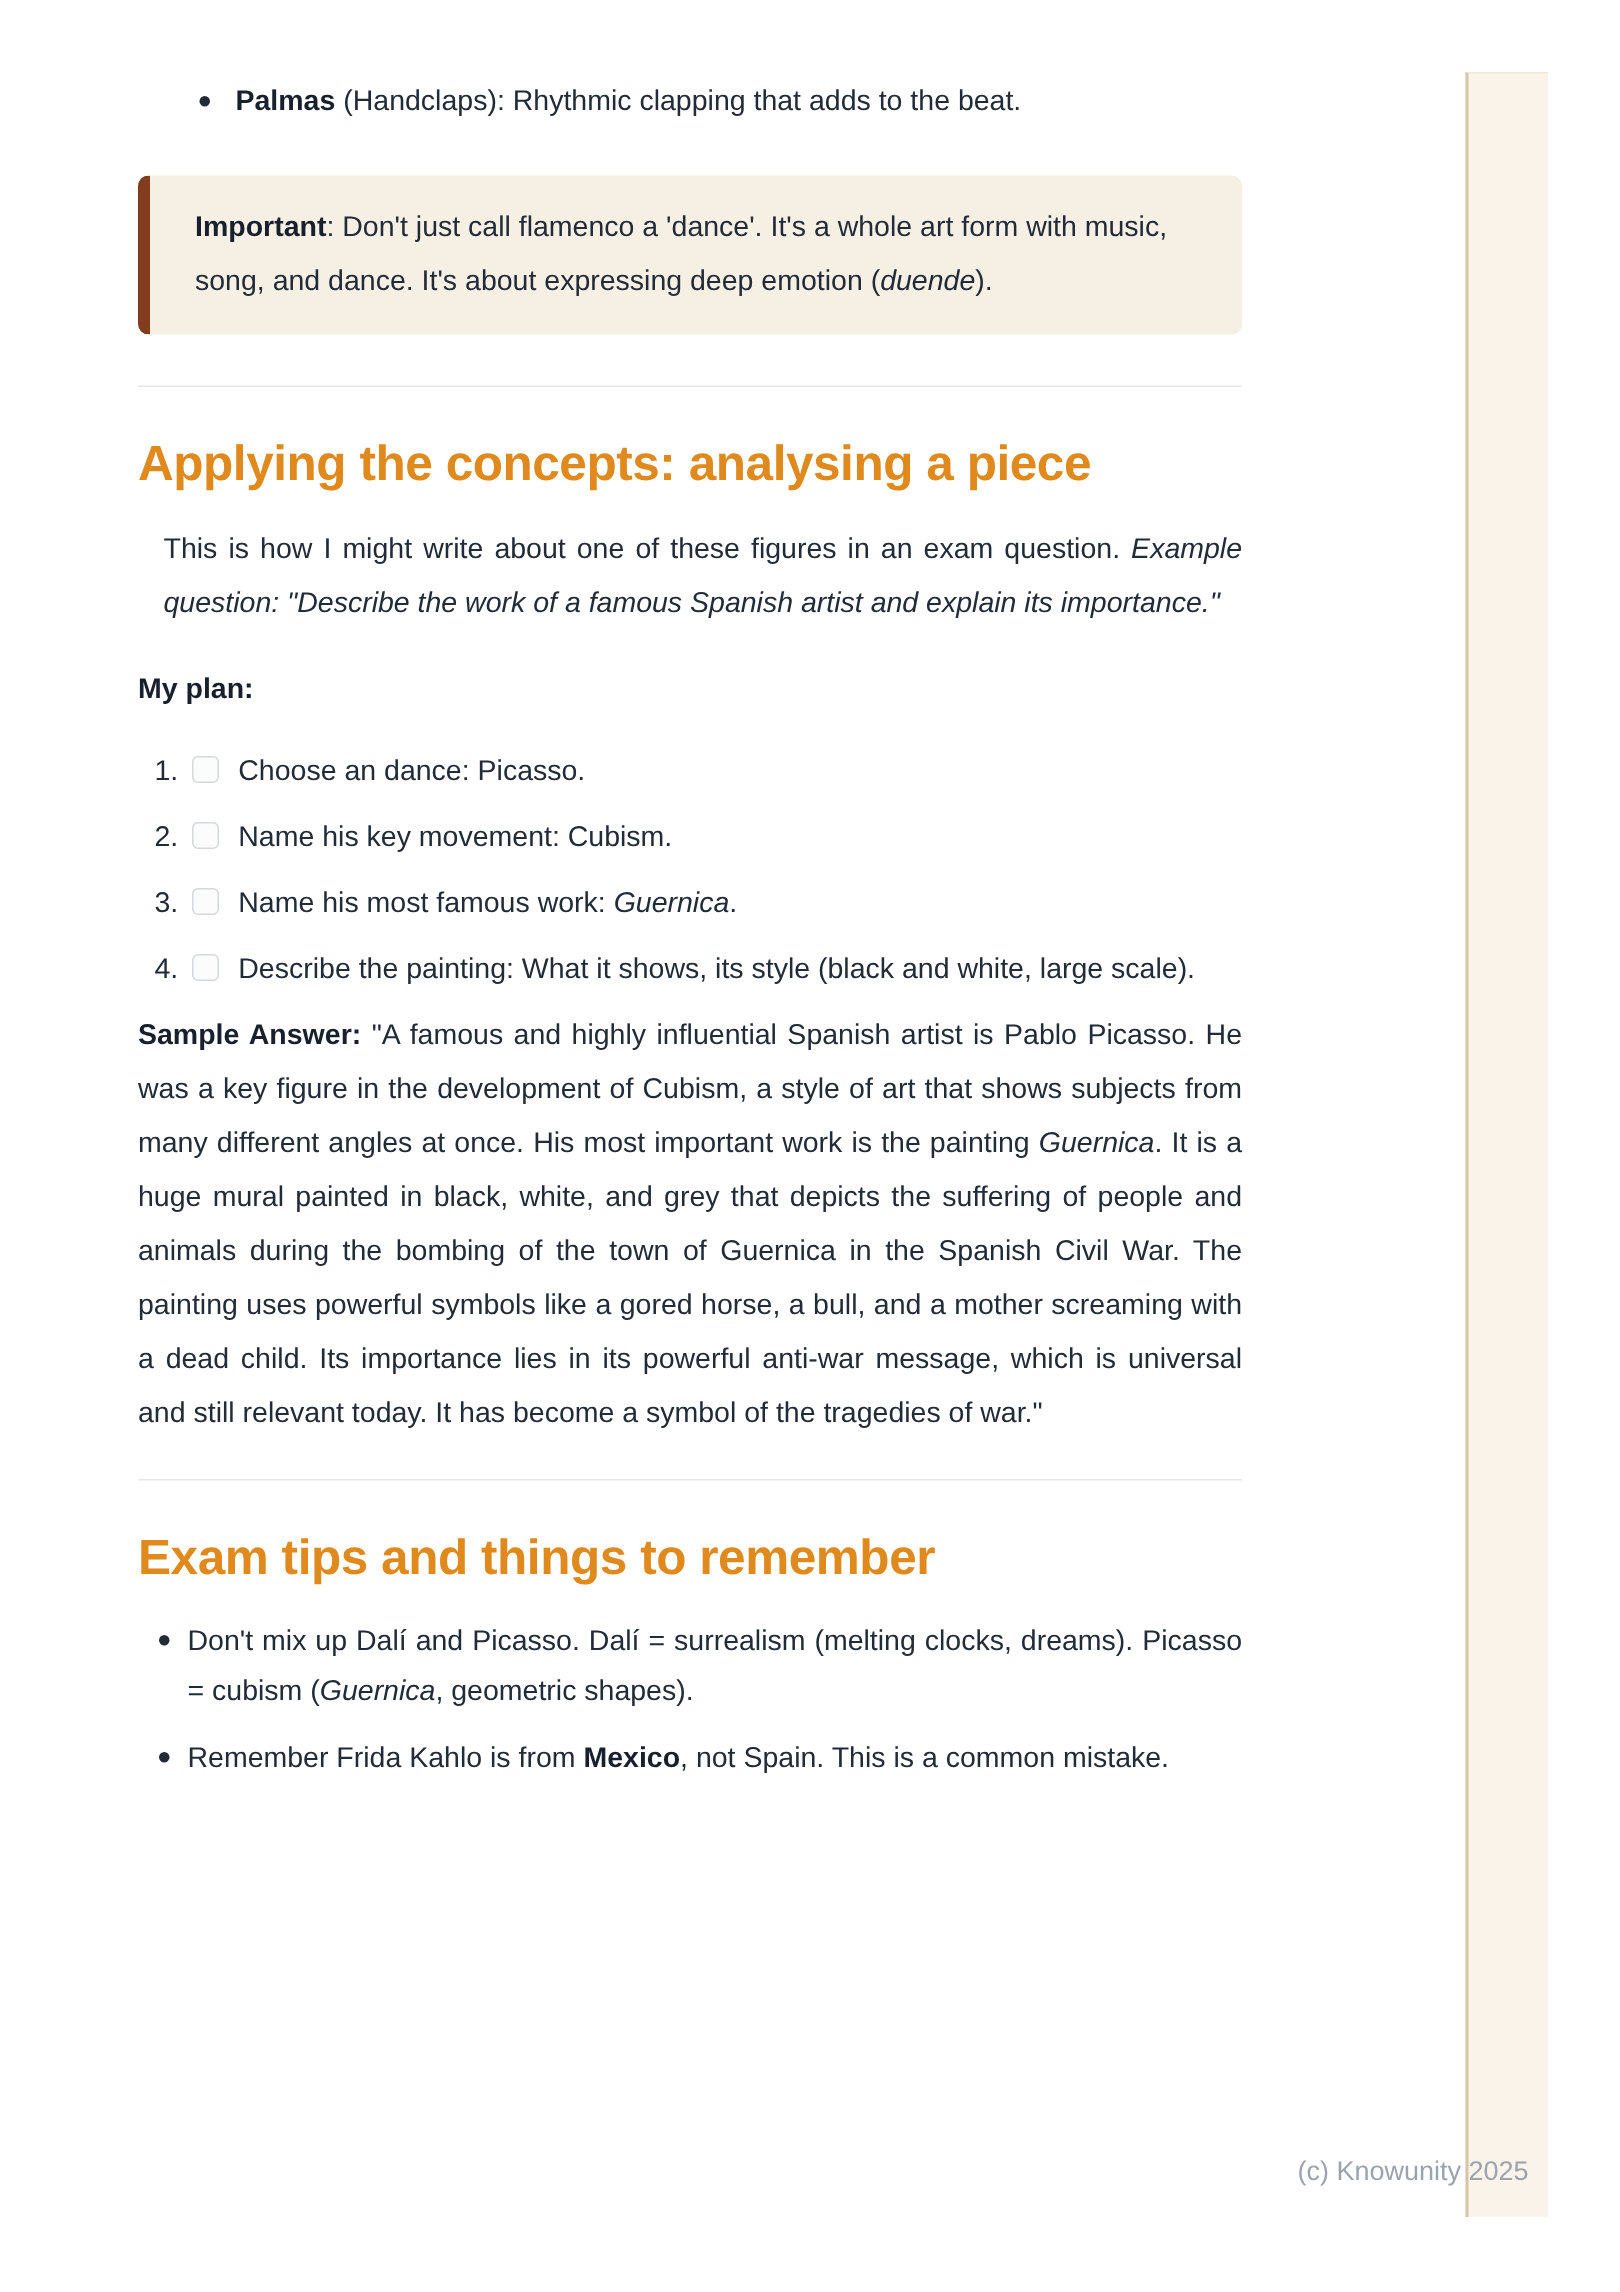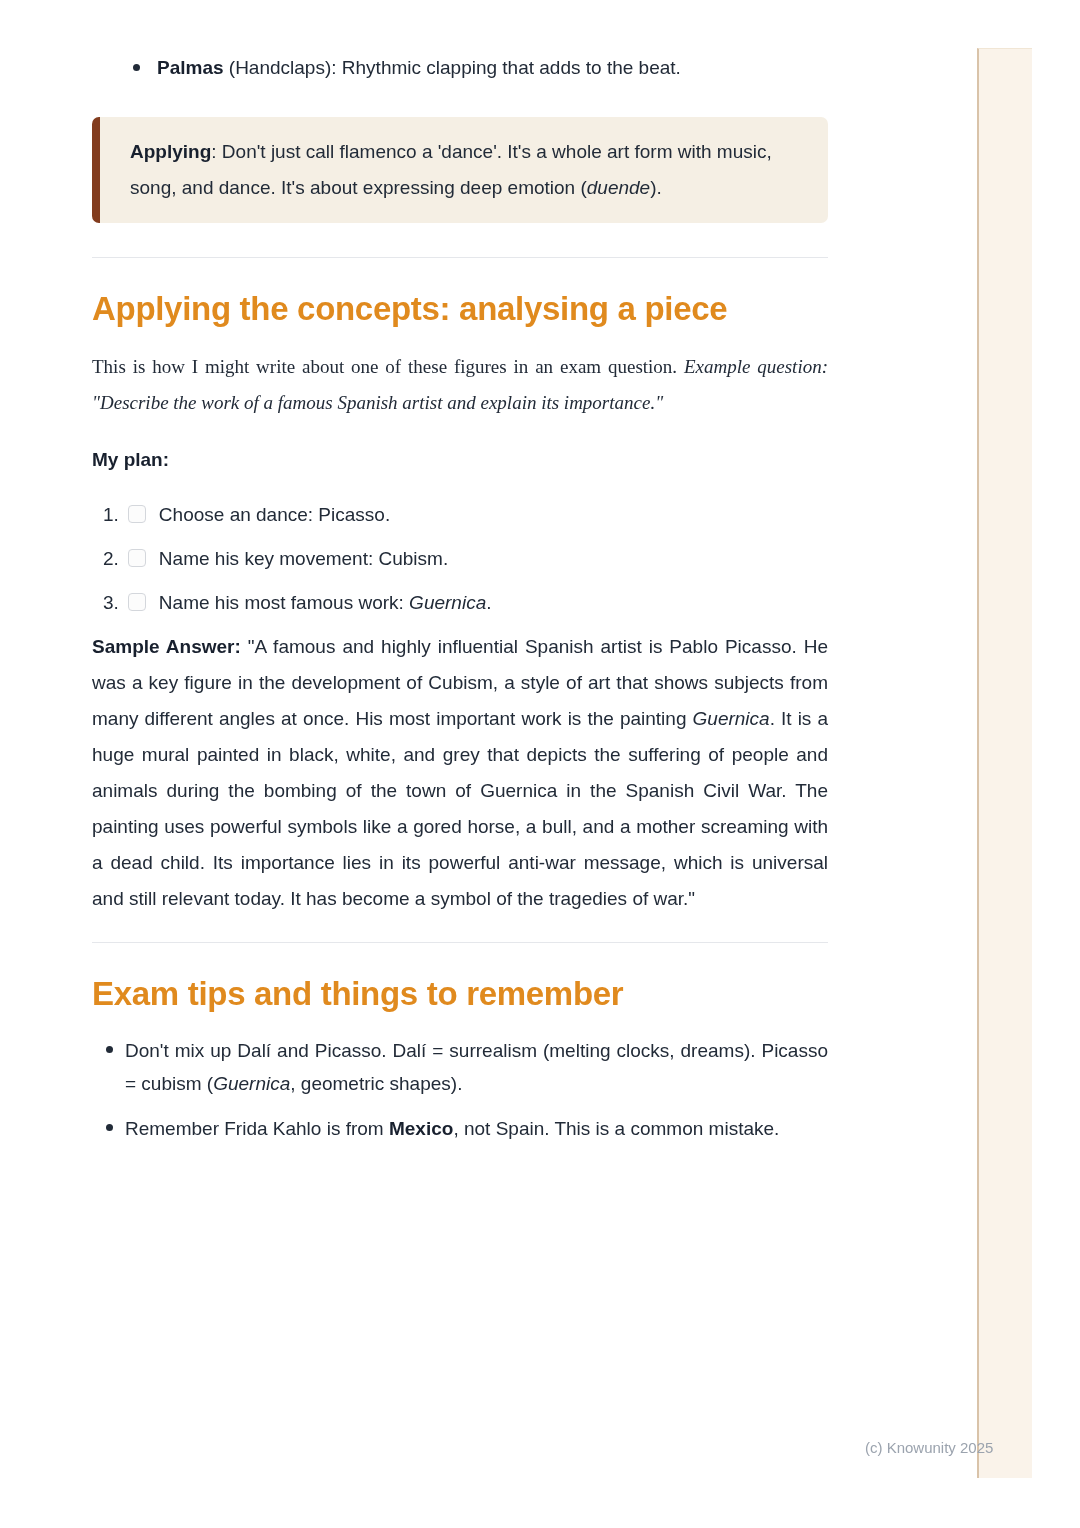--- a/index.html
+++ b/index.html
@@ -64,21 +64,21 @@
     border:none;border-top:1px solid var(--divider);
     margin:34px 0 0 0;height:0;
   }
   .divider.d2{margin-top:25px;}
   h1,h2{
     font-size:33px;line-height:36px;
     color:var(--heading-orange);
     font-weight:700;letter-spacing:-0.3px;
     margin:33px 0 0 0;
   }
-  .intro{margin:22px 0 0 0;text-align:justify;font-family:Liberation Serif, serif;}
+  .intro{margin:22px 0 0 17px;text-align:justify;}
   .plan-label{margin:21px 0 0 0;font-weight:700;color:var(--bold-text);}
   .plan-list{margin-top:19px;}
   .plan-item{
     padding-left:32px;
     text-indent:-21px;
     text-align:justify;
     margin:0 0 8px 0;
   }
   .plan-item .num{display:inline-block;text-indent:0;min-width:15px;}
   .checkbox{
@@ -98,21 +98,21 @@
     position:relative;
     padding-left:33px;
     line-height:33px;
     margin:0 0 12px 0;
     text-align:justify;
   }
   .tip .dot{left:14px;top:12px;}
   .copyright{
     position:absolute;
     top:1437px;left:865px;
-    font-size:15px;line-height:21px;
+    font-size:18px;line-height:21px;
     color:var(--footer-text);
     z-index:2;
     white-space:nowrap;
     text-align:center;
   }
 </style>
 </head>
 <body>
 
 <div class="page">
@@ -120,40 +120,43 @@
   <div class="page-edge"></div>
 
   <div class="content">
 
     <div class="top-bullet">
       <span class="dot"></span>
       <span class="b">Palmas</span><span> (Handclaps): Rhythmic clapping that adds to the beat.</span>
     </div>
 
     <div class="callout">
-      <span class="b">Applying</span><span>: Don't just call flamenco a 'dance'. It's a whole art form with music, song, and dance. It's about expressing deep emotion (</span><span class="i">duende</span><span>).</span>
+      <span class="b">Important</span><span>: Don't just call flamenco a 'dance'. It's a whole art form with music, song, and dance. It's about expressing deep emotion (</span><span class="i">duende</span><span>).</span>
     </div>
 
     <hr class="divider">
 
     <h1>Applying the concepts: analysing a piece</h1>
 
     <p class="intro"><span>This is how I might write about one of these figures in an exam question. </span><span class="i">Example question: "Describe the work of a famous Spanish artist and explain its importance."</span></p>
 
     <p class="plan-label">My plan:</p>
 
     <div class="plan-list">
       <div class="plan-item">
         <span class="num">1.</span><span class="checkbox"></span><span>Choose an dance: Picasso.</span><span class="i"></span><span></span>
       </div>
       <div class="plan-item">
         <span class="num">2.</span><span class="checkbox"></span><span>Name his key movement: Cubism.</span><span class="i"></span><span></span>
       </div>
       <div class="plan-item">
         <span class="num">3.</span><span class="checkbox"></span><span>Name his most famous work: </span><span class="i">Guernica</span><span>.</span>
+      </div>
+      <div class="plan-item">
+        <span class="num">4.</span><span class="checkbox"></span><span>Describe the painting: What it shows, its style (black and white, large scale).</span><span class="i"></span><span></span>
       </div>
     </div>
 
     <p class="sample"><span class="b">Sample Answer:</span><span> "A famous and highly influential Spanish artist is Pablo Picasso. He was a key figure in the development of Cubism, a style of art that shows subjects from many different angles at once. His most important work is the painting </span><span class="i">Guernica</span><span>. It is a huge mural painted in black, white, and grey that depicts the suffering of people and animals during the bombing of the town of Guernica in the Spanish Civil War. The painting uses powerful symbols like a gored horse, a bull, and a mother screaming with a dead child. Its importance lies in its powerful anti-war message, which is universal and still relevant today. It has become a symbol of the tragedies of war."</span></p>
 
     <hr class="divider d2">
 
     <h2>Exam tips and things to remember</h2>
 
     <div class="tips">

